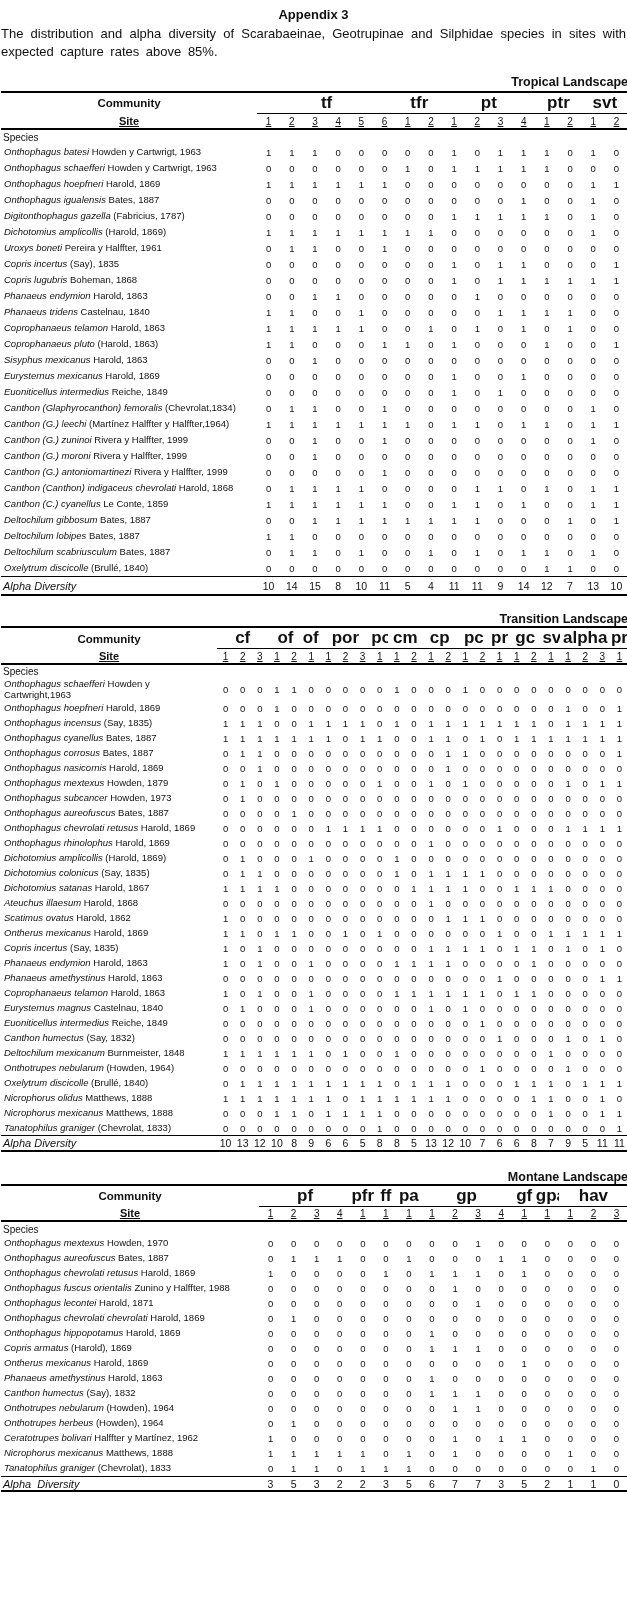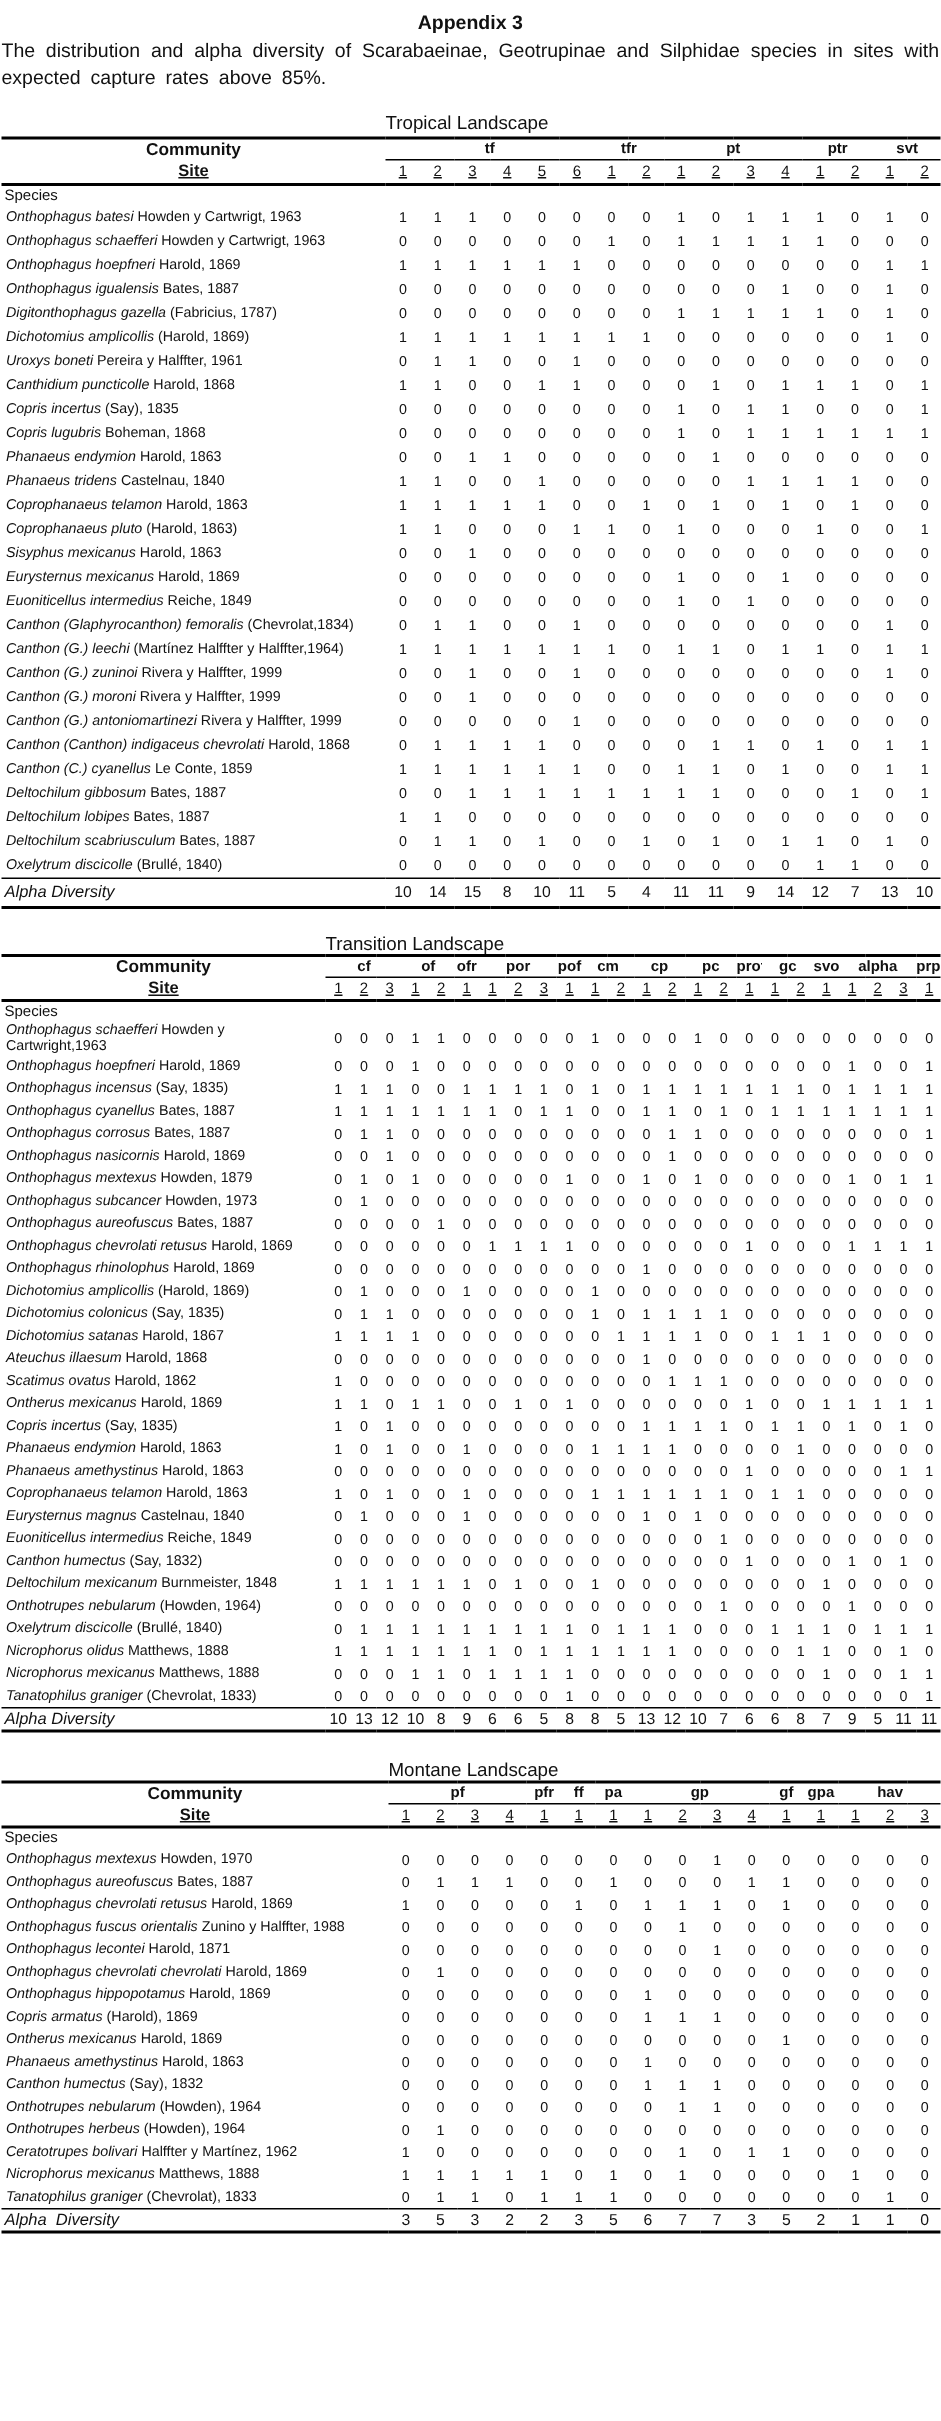--- a/index.html
+++ b/index.html
@@ -37,24 +37,24 @@
   table.t2 col.spcol { width: 258px; }
   td {
     font-size: 9.5px;
     text-align: center;
     vertical-align: middle;
     padding: 0;
     height: 16px;
     overflow: hidden;
   }
   .title-row td { border-bottom: 2px solid #000; height: 18px; }
-  td.ltitle { font-weight: normal; font-size: 12.5px; text-align: left; }
+  td.ltitle { font-weight: bold; font-size: 12.5px; text-align: right; }
   .group-row td { height: 15px; }
   td.community { font-weight: bold; font-size: 11.5px; }
-  td.group { border-bottom: 1.5px solid #000; font-weight: bold; font-size: 10px; }
+  td.group { border-bottom: 1.5px solid #000; font-weight: bold; font-size: 17px; }
   .site-row td { border-bottom: 2px solid #000; font-size: 10px; height: 16px; text-decoration: underline; }
   td.sitelabel { font-weight: bold; font-size: 11px; }
   .species-label-row td { text-align: left; font-size: 10px; height: 15px; padding-left: 2px; }
   td.spname {
     text-align: left;
     padding-left: 3px;
     padding-right: 2px;
     font-size: 9.5px;
     line-height: 1.15;
     white-space: normal;
@@ -254,39 +254,20 @@
           <td class="val">0</td>
           <td class="val">0</td>
           <td class="val">0</td>
           <td class="val">0</td>
           <td class="val">0</td>
           <td class="val">0</td>
           <td class="val">0</td>
           <td class="val">0</td>
         </tr>
         <tr class="species-row">
-          <td class="spname"><i>Canthidium puncticolle</i> Harold, 1868</td>
-          <td class="val">1</td>
-          <td class="val">1</td>
-          <td class="val">0</td>
-          <td class="val">0</td>
-          <td class="val">1</td>
-          <td class="val">1</td>
-          <td class="val">0</td>
-          <td class="val">0</td>
-          <td class="val">0</td>
-          <td class="val">1</td>
-          <td class="val">0</td>
-          <td class="val">1</td>
-          <td class="val">1</td>
-          <td class="val">1</td>
-          <td class="val">0</td>
-          <td class="val">1</td>
-        </tr>
-        <tr class="species-row">
           <td class="spname"><i>Copris incertus</i> (Say), 1835</td>
           <td class="val">0</td>
           <td class="val">0</td>
           <td class="val">0</td>
           <td class="val">0</td>
           <td class="val">0</td>
           <td class="val">0</td>
           <td class="val">0</td>
           <td class="val">0</td>
           <td class="val">1</td>

